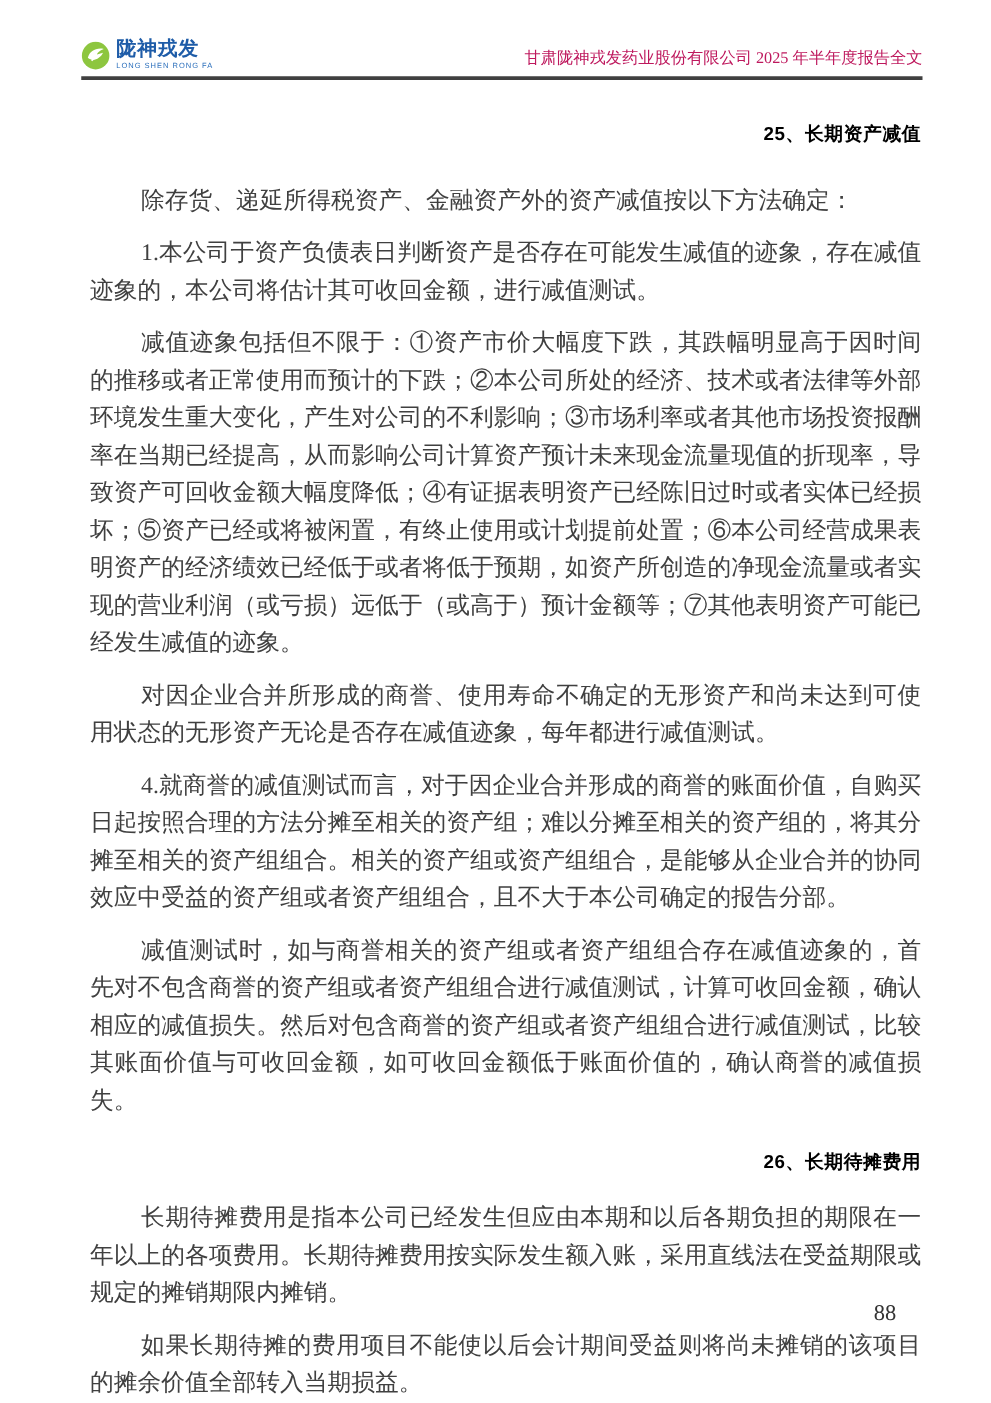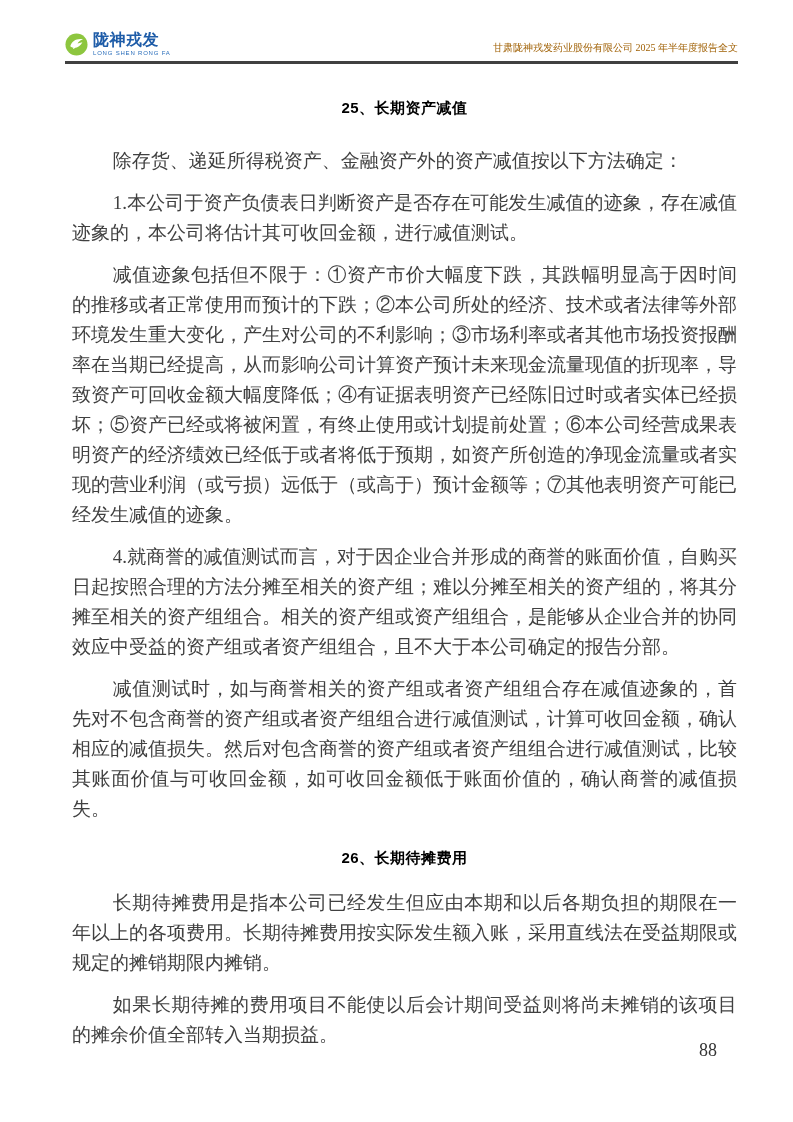--- a/index.html
+++ b/index.html
@@ -55,43 +55,43 @@
   }
   .brand-en {
     font-family: "Liberation Sans", "DejaVu Sans", sans-serif;
     font-size: 6px;
     letter-spacing: 0.8px;
     color: #2a6ebb;
     margin-top: 2px;
     white-space: nowrap;
   }
   .doc-title {
-    font-size: 10px;
-    color: #a16207;
+    font-size: 13px;
+    color: #be185d;
     white-space: nowrap;
     padding-bottom: 1px;
   }
 
   
   .content {
     position: absolute;
     top: 98px;
     left: 72px;
     width: 665px;
     text-align: justify;
   }
   .section-heading {
     font-family: "Liberation Sans", "DejaVu Sans", sans-serif;
     font-weight: bold;
     font-size: 15px;
     line-height: 20px;
     letter-spacing: 0.5px;
     color: #000000;
     margin: 0;
-    text-align: center;
+    text-align: right;
   }
   .section-heading.second {
     margin-top: 24px;
   }
   .content p {
     margin: 0;
     font-size: 19px;
     line-height: 30px;
     text-indent: 2.15em;
     color: #404040;
@@ -137,20 +137,21 @@
     <div class="doc-title">甘肃陇神戎发药业股份有限公司 2025 年半年度报告全文</div>
   </header>
 
   <main class="content">
 
     <h2 class="section-heading">25、长期资产减值</h2>
 
     <p class="first-after-h1">除存货、递延所得税资产、金融资产外的资产减值按以下方法确定：</p>
     <p>1.本公司于资产负债表日判断资产是否存在可能发生减值的迹象，存在减值迹象的，本公司将估计其可收回金额，进行减值测试。</p>
     <p>减值迹象包括但不限于：①资产市价大幅度下跌，其跌幅明显高于因时间的推移或者正常使用而预计的下跌；②本公司所处的经济、技术或者法律等外部环境发生重大变化，产生对公司的不利影响；③市场利率或者其他市场投资报酬率在当期已经提高，从而影响公司计算资产预计未来现金流量现值的折现率，导致资产可回收金额大幅度降低；④有证据表明资产已经陈旧过时或者实体已经损坏；⑤资产已经或将被闲置，有终止使用或计划提前处置；⑥本公司经营成果表明资产的经济绩效已经低于或者将低于预期，如资产所创造的净现金流量或者实现的营业利润（或亏损）远低于（或高于）预计金额等；⑦其他表明资产可能已经发生减值的迹象。</p>
+    <p>对因企业合并所形成的商誉、使用寿命不确定的无形资产和尚未达到可使用状态的无形资产无论是否存在减值迹象，每年都进行减值测试。</p>
     <p>4.就商誉的减值测试而言，对于因企业合并形成的商誉的账面价值，自购买日起按照合理的方法分摊至相关的资产组；难以分摊至相关的资产组的，将其分摊至相关的资产组组合。相关的资产组或资产组组合，是能够从企业合并的协同效应中受益的资产组或者资产组组合，且不大于本公司确定的报告分部。</p>
     <p>减值测试时，如与商誉相关的资产组或者资产组组合存在减值迹象的，首先对不包含商誉的资产组或者资产组组合进行减值测试，计算可收回金额，确认相应的减值损失。然后对包含商誉的资产组或者资产组组合进行减值测试，比较其账面价值与可收回金额，如可收回金额低于账面价值的，确认商誉的减值损失。</p>
 
     <h2 class="section-heading second">26、长期待摊费用</h2>
 
     <p class="first-after-h2">长期待摊费用是指本公司已经发生但应由本期和以后各期负担的期限在一年以上的各项费用。长期待摊费用按实际发生额入账，采用直线法在受益期限或规定的摊销期限内摊销。</p>
     <p>如果长期待摊的费用项目不能使以后会计期间受益则将尚未摊销的该项目的摊余价值全部转入当期损益。</p>
 
   </main>
 

